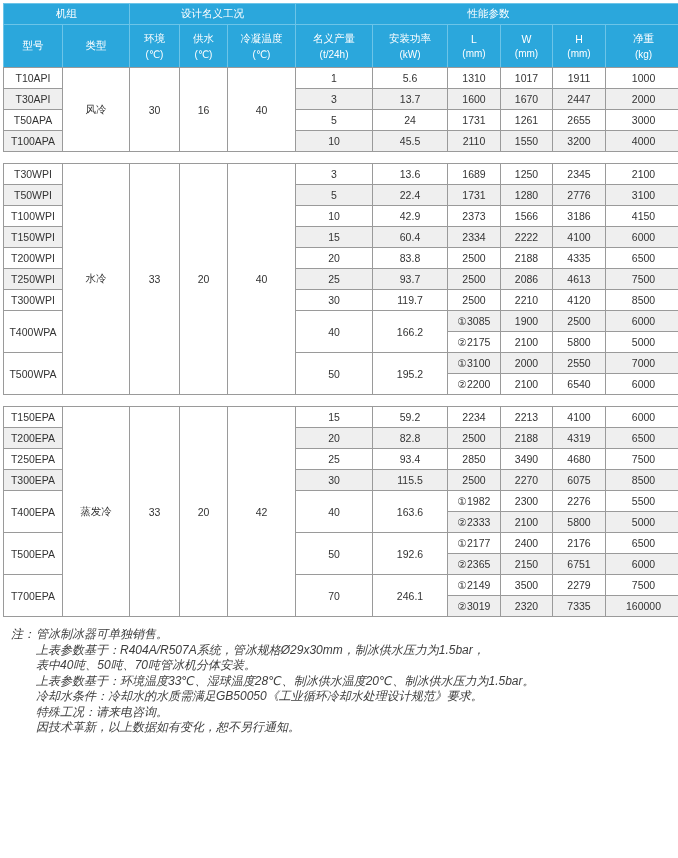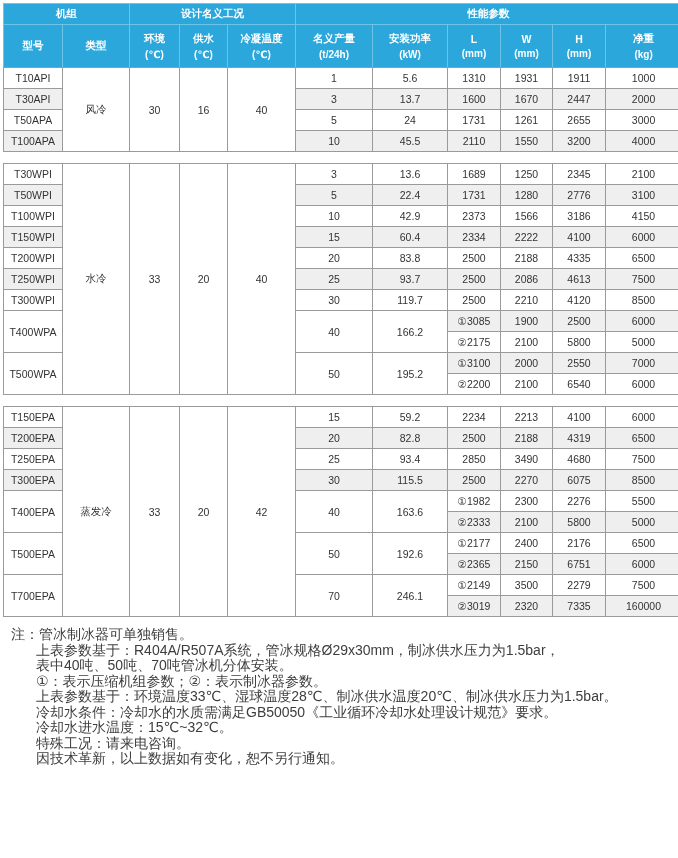--- a/index.html
+++ b/index.html
@@ -17,31 +17,31 @@
   .page{padding:3px 0 0 3px;}
   table.spec{border-collapse:collapse;table-layout:fixed;width:672px;}
   .spec th,.spec td{padding:0;margin:0;text-align:center;vertical-align:middle;overflow:hidden;}
   .spec td{
     border:1px solid var(--border);
     font-size:10.5px;color:var(--text);height:20px;background:#ffffff;
     letter-spacing:0;
   }
   .spec td.gray{background:var(--stripe);}
   .spec thead th{
-    background:var(--accent);color:#ffffff;font-weight:bold;
+    background:var(--accent);color:#ffffff;font-weight:normal;
     border:1px solid var(--hdr-div);font-size:10.5px;text-align:center;
   }
   .spec thead tr.grp th{height:20px;}
   .spec thead tr.cols th{height:42px;}
   .spec thead tr.cols th .unit{font-size:10px;margin-top:3px;}
   .spec thead tr.cols th{border-bottom:1px solid var(--border);}
   .gap{height:11px;}
   .notes{
     margin-top:10px;padding-left:8px;
-    font-size:14px;line-height:15.5px;color:#3d3d3d;
+    font-size:12px;line-height:15.5px;color:#3d3d3d;font-style:italic;
   }
   .note-line{white-space:nowrap;}
   .note-line .lbl{display:inline-block;min-width:25px;}
   .note-line.indent-1{padding-left:25px;}
   .note-line.indent-2{padding-left:107px;}
 </style>
 </head>
 <body>
 
 <div class="page">
@@ -113,21 +113,21 @@
       <tbody>
         <tr>
           <td>T10API</td>
           <td rowspan="4">风冷</td>
           <td rowspan="4">30</td>
           <td rowspan="4">16</td>
           <td rowspan="4">40</td>
           <td>1</td>
           <td>5.6</td>
           <td>1310</td>
-          <td>1931</td>
+          <td>1017</td>
           <td>1911</td>
           <td>1000</td>
         </tr>
         <tr>
           <td class="gray">T30API</td>
           <td class="gray">3</td>
           <td class="gray">13.7</td>
           <td class="gray">1600</td>
           <td class="gray">1670</td>
           <td class="gray">2447</td>
@@ -368,20 +368,18 @@
           <td class="gray">2320</td>
           <td class="gray">7335</td>
           <td class="gray">160000</td>
         </tr>
       </tbody>
     </table>
   <div class="notes" id="notes">
       <div class="note-line indent-0"><span class="lbl">注：</span><span>管冰制冰器可单独销售。</span></div>
       <div class="note-line indent-1"><span>上表参数基于：R404A/R507A系统，管冰规格Ø29x30mm，制冰供水压力为1.5bar，</span></div>
       <div class="note-line indent-1"><span>表中40吨、50吨、70吨管冰机分体安装。</span></div>
-      <div class="note-line indent-1"><span>①：表示压缩机组参数；②：表示制冰器参数。</span></div>
       <div class="note-line indent-1"><span>上表参数基于：环境温度33℃、湿球温度28℃、制冰供水温度20℃、制冰供水压力为1.5bar。</span></div>
       <div class="note-line indent-1"><span>冷却水条件：冷却水的水质需满足GB50050《工业循环冷却水处理设计规范》要求。</span></div>
-      <div class="note-line indent-1"><span>冷却水进水温度：15℃~32℃。</span></div>
       <div class="note-line indent-1"><span>特殊工况：请来电咨询。</span></div>
       <div class="note-line indent-1"><span>因技术革新，以上数据如有变化，恕不另行通知。</span></div>
     </div>
 </div>
 
 </body></html>

